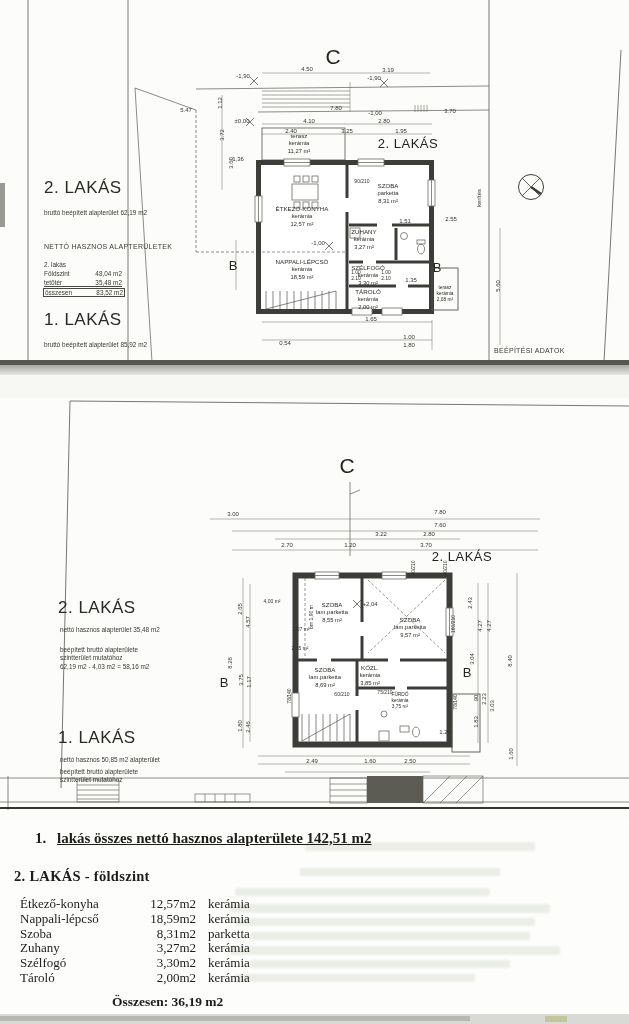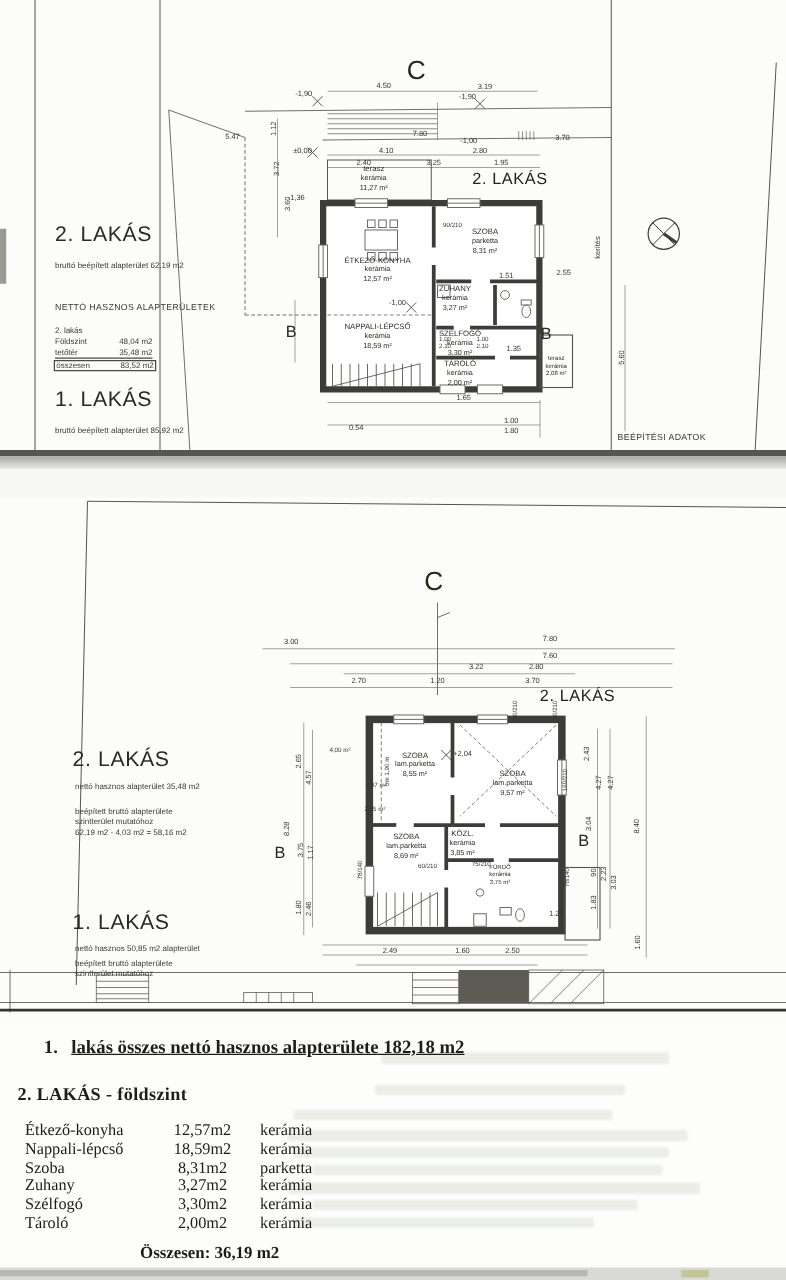--- a/index.html
+++ b/index.html
@@ -28,21 +28,21 @@
   .nrow{position:absolute;display:flex;justify-content:space-between;width:78px;font-size:6.4px;color:#3a3a33;}
   .nrow.uline{border-bottom:.8px solid #4a4a44;}
   .nrow.boxed{border:.8px solid #4a4a44;padding:0 1px;}
   
   .serif{font-family:"Liberation Serif",serif;}
   .line1{position:absolute;font-size:15px;font-weight:bold;color:#1d1d1a;white-space:nowrap;}
   .uu{text-decoration:underline;}
   .h2l{position:absolute;font-size:14.5px;font-weight:bold;color:#1d1d1a;letter-spacing:.3px;white-space:nowrap;}
   .trow{position:absolute;width:250px;height:14.8px;font-size:13px;color:#1c1c19;}
   .trow .c1{position:absolute;left:0;}
-  .trow .c2{position:absolute;left:108px;width:68px;text-align:center;}
+  .trow .c2{position:absolute;left:108px;width:68px;text-align:right;}
   .trow .c3{position:absolute;left:188px;}
   .total{position:absolute;font-size:13.5px;font-weight:bold;color:#1c1c19;white-space:nowrap;}
   .bleed{position:absolute;background:rgba(140,155,132,.16);filter:blur(1px);border-radius:2px;}
   .edge-dark{position:absolute;background:#57574f;}
   .shadow-band{position:absolute;background:linear-gradient(#a7a7a3,#e7e7e3);}
 </style>
 </head>
 <body>
 
 <div id="root">
@@ -490,21 +490,21 @@
     <div class="bleed" style="left:300px;top:46px;width:200px;height:8px"></div>
     <div class="bleed" style="left:235px;top:66px;width:255px;height:8px"></div>
     <div class="bleed" style="left:230px;top:82px;width:320px;height:9px"></div>
     <div class="bleed" style="left:235px;top:96px;width:300px;height:8px"></div>
     <div class="bleed" style="left:250px;top:110px;width:280px;height:8px"></div>
     <div class="bleed" style="left:230px;top:124px;width:330px;height:9px"></div>
     <div class="bleed" style="left:250px;top:138px;width:260px;height:8px"></div>
     <div class="bleed" style="left:235px;top:152px;width:240px;height:8px"></div>
 
     <div class="line1" style="left:35px;top:8px">1.</div>
-    <div class="line1 uu" style="left:57px;top:8px">lakás összes nettó hasznos alapterülete 182,18 m2</div>
+    <div class="line1 uu" style="left:57px;top:8px">lakás összes nettó hasznos alapterülete 142,51 m2</div>
 
     <div class="h2l" style="left:14px;top:46px">2. LAKÁS - földszint</div>
 
     <div class="trow" style="left:20px;top:74px">
       <span class="c1">Étkező-konyha</span>
       <span class="c2">12,57m2</span>
       <span class="c3">kerámia</span>
     </div>
     <div class="trow" style="left:20px;top:88.8px">
       <span class="c1">Nappali-lépcső</span>

